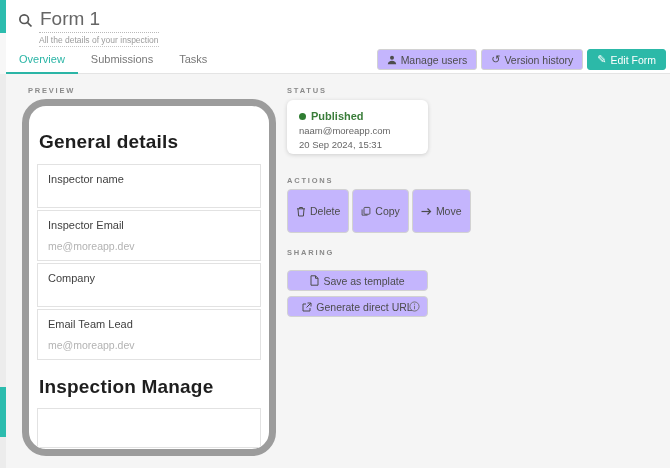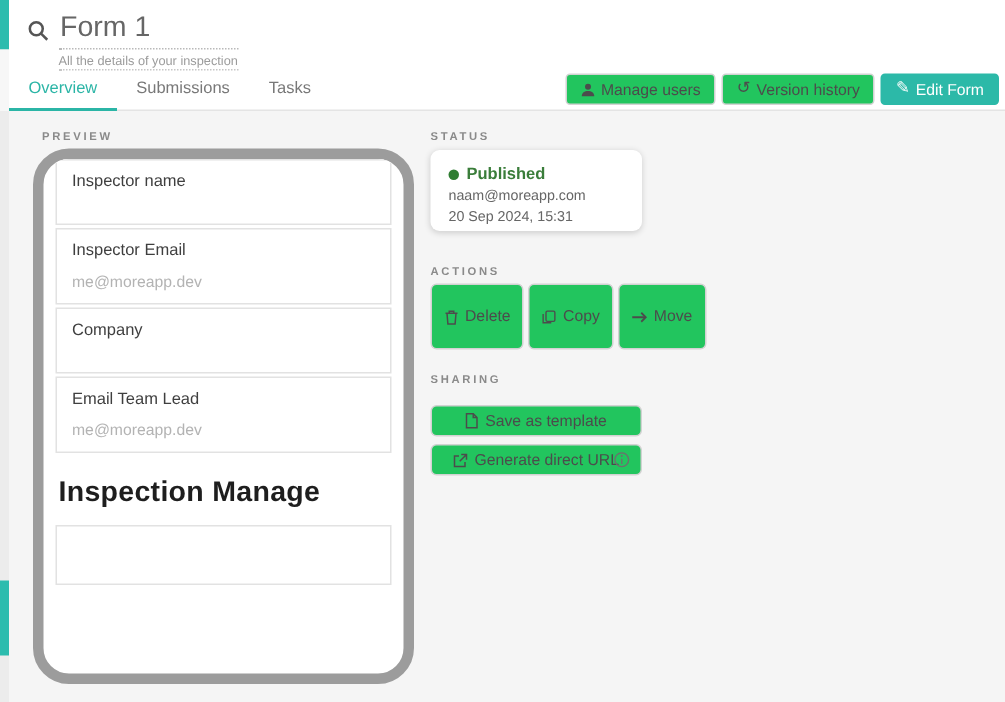--- a/index.html
+++ b/index.html
@@ -21,21 +21,21 @@
   .title-row { position:absolute; left:12px; top:8px; display:flex; align-items:center; }
   .search-ic { width:15px; height:15px; margin-right:6px; cursor:pointer; }
   .form-title { font-size:19px; color:#666; border-bottom:1px dotted #b9b9b9; padding:0 4px 2px 1px; min-width:120px; cursor:text; }
   .subtitle { position:absolute; left:33px; top:35px; font-size:8.5px; color:#9b9b9b; border-bottom:1px dotted #c6c6c6; padding-bottom:1px; cursor:text; }
   .tabs { position:absolute; left:0; bottom:-1px; display:flex; }
   .tab { font-size:11px; color:#787878; padding:6px 13px 7px; cursor:pointer; border-bottom:2px solid transparent; }
   .tab.active { color:#2bb5a6; border-bottom-color:#2bb5a6; }
   .header-actions { position:absolute; right:4px; top:49px; display:flex; gap:4px; }
   .btn {
     display:inline-flex; align-items:center; gap:4px;
-    font-size:10.5px; color:#4c4c4c; background:#22c55e;
+    font-size:10.5px; color:#4c4c4c; background:#c4b5fd;
     border:1px solid #d2d2d2; border-radius:3px;
     padding:4px 9px; height:21px; cursor:pointer; white-space:nowrap;
   }
   .btn svg { flex:none; }
   .btn.primary { background:#2cb9a8; border-color:#2cb9a8; color:#fff; }
   .glyph-ic { font-size:11px; line-height:1; }
 
   
   .content { position:absolute; left:6px; right:0; top:75px; bottom:0; background:#f5f5f5; }
   .section-label { font-size:7.5px; font-weight:bold; letter-spacing:1.8px; color:#8a8a8a; }
@@ -120,20 +120,21 @@
       <span>Edit Form</span>
     </button>
   </div>
 </div>
 
 <div class="content">
 
   <span class="section-label preview-label">PREVIEW</span>
 
   <div class="phone-frame">
+    <h1 class="h-general">General details</h1>
 
     <div class="field">
       <div class="field-label">Inspector name</div>
 
     </div>
     <div class="field">
       <div class="field-label">Inspector Email</div>
       <div class="field-placeholder">me@moreapp.dev</div>
     </div>
     <div class="field">

